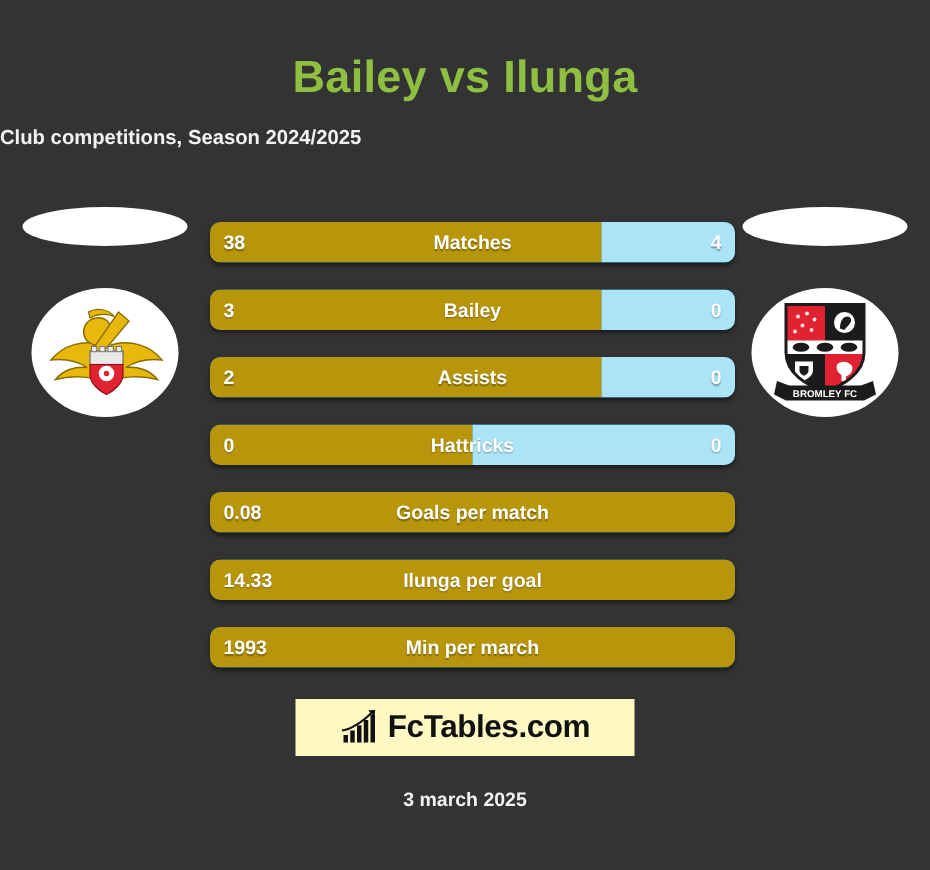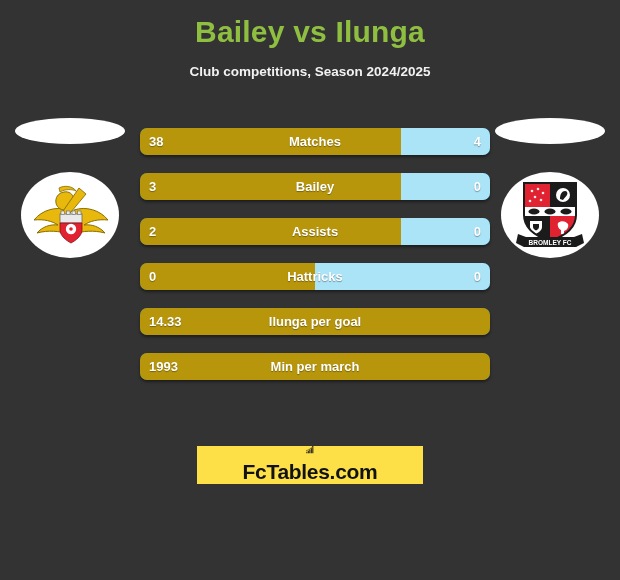--- a/index.html
+++ b/index.html
@@ -8,20 +8,21 @@
     height: 580px;
     background: #333333;
     font-family: "Liberation Sans", sans-serif;
     overflow: hidden;
   }
   .page {
     position: relative;
     width: 620px;
     height: 456px;
     background: #333333;
+    margin-top: 20px;
   }
 
   
   .title {
     position: absolute;
     top: 14px;
     left: 0;
     width: 620px;
     text-align: center;
     font-size: 30px;
@@ -29,21 +30,21 @@
     color: #8fbf40;
     letter-spacing: 0.2px;
     line-height: 36px;
     white-space: nowrap;
   }
   .subtitle {
     position: absolute;
     top: 63px;
     left: 0;
     width: 620px;
-    text-align: center;
+    text-align: left;
     font-size: 13.5px;
     font-weight: bold;
     color: #f2f2f2;
     line-height: 18px;
   }
 
   
   .side {
     position: absolute;
     width: 110px;
@@ -126,26 +127,25 @@
   .bar-val.home { left: 9px; }
   .bar-val.away { right: 9px; }
 
   
   .logo-box {
     position: absolute;
     left: 197px;
     top: 446px;
     width: 226px;
     height: 38px;
-    background: #fde047;
+    background: #fef9c3;
     display: flex;
     align-items: center;
     justify-content: center;
     gap: 6px;
-    flex-direction: column;
   }
   .logo-mark { display: block; }
   .logo-text {
     font-size: 21px;
     font-weight: bold;
     color: #111111;
     letter-spacing: -0.3px;
     line-height: 24px;
   }
 
@@ -267,20 +267,25 @@
       </div>
       <div class="bar-row">
         <div class="bar-home" style="width: 50%; background: rgb(184, 150, 12);"></div>
         <div class="bar-away" style="width: 50%; background: rgb(171, 227, 247);"></div>
         <div class="bar-val home">0</div>
         <div class="bar-label">Hattricks</div>
         <div class="bar-val away">0</div>
       </div>
       <div class="bar-row">
         <div class="bar-home" style="width: 100%; background: rgb(184, 150, 12);"></div>
+        <div class="bar-val home">0.08</div>
+        <div class="bar-label">Goals per match</div>
+      </div>
+      <div class="bar-row">
+        <div class="bar-home" style="width: 100%; background: rgb(184, 150, 12);"></div>
         <div class="bar-val home">14.33</div>
         <div class="bar-label">Ilunga per goal</div>
       </div>
       <div class="bar-row">
         <div class="bar-home" style="width: 100%; background: rgb(184, 150, 12);"></div>
         <div class="bar-val home">1993</div>
         <div class="bar-label">Min per march</div>
       </div>
     </div>
 
@@ -290,14 +295,15 @@
       <path d="M6.5 22 L6.5 14 L9.5 14 L9.5 22 Z" fill="#111111"></path>
       <path d="M11 22 L11 10.5 L14 10.5 L14 22 Z" fill="#111111"></path>
       <path d="M15.5 22 L15.5 7 L18.5 7 L18.5 22 Z" fill="#111111"></path>
       <path d="M20 22 L20 3.5 L23 3.5 L23 22 Z" fill="#111111"></path>
       <path d="M1 14 C7 13 15 8 22 1" stroke="#111111" stroke-width="1.4" fill="none"></path>
       <path d="M18.5 0.6 L23.2 0.2 L22.6 4.8 Z" fill="#111111"></path>
     </svg>
     <span class="logo-text">FcTables.com</span>
   </div>
 
+  <div class="date">3 march 2025</div>
 
 </div>
 
 </body></html>

